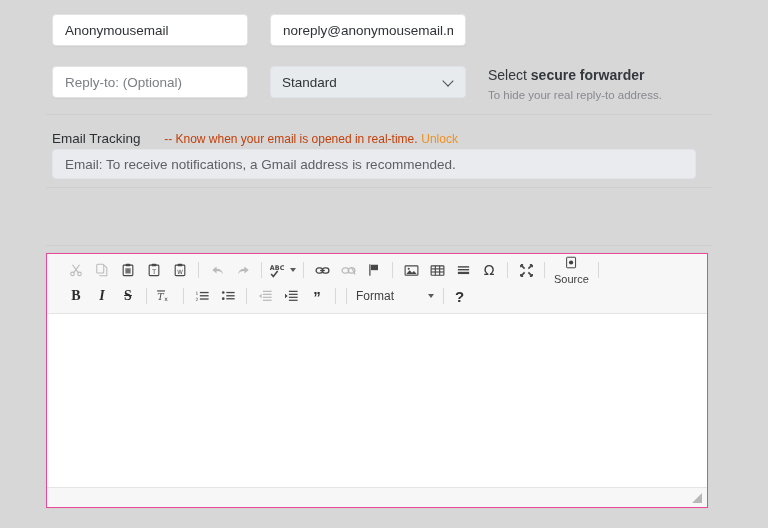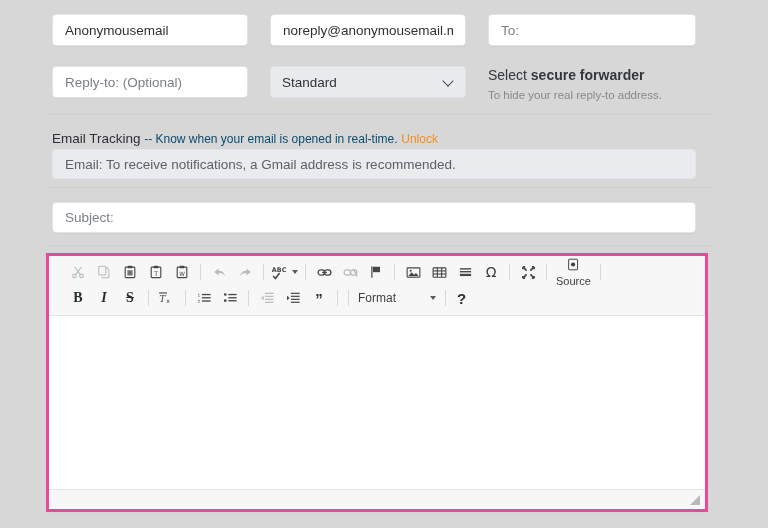--- a/index.html
+++ b/index.html
@@ -129,22 +129,23 @@
     left: 52px;
     top: 131px;
     font-size: 13px;
     white-space: nowrap;
   }
   .tracking-head .tk-label {
     color: #2d3034;
     font-size: 13.5px;
   }
   .tracking-head .tk-desc {
-    color: #0c4a6e;
+    color: #c2410c;
     font-size: 12px;
+    margin-left: 20px;
   }
   .tracking-head .tk-unlock {
     color: #ef9122;
     font-size: 12px;
     cursor: pointer;
   }
   .tracking-input {
     position: absolute;
     left: 52px;
     top: 149px;
@@ -161,21 +162,21 @@
     height: 31px;
   }
 
   
   .editor {
     position: absolute;
     left: 46px;
     top: 253px;
     width: 662px;
     box-sizing: border-box;
-    border: 3px solid #ec4899;
+    border: 1px solid #ec4899;
     background: #ffffff;
     box-shadow: 0 0 0 1px rgba(0,0,0,0.01);
   }
   .toolbar {
     background: #f7f7f7;
     border-bottom: 1px solid #e4e4e4;
     padding: 3px 4px 4px 4px;
   }
   .tb-row {
     display: flex;
@@ -278,23 +279,20 @@
 <div class="page">
 
   <div class="field row1-name">
     <span class="val">Anonymousemail</span>
   </div>
 
   <div class="field row1-from">
     <span class="val">noreply@anonymousemail.m</span>
   </div>
 
-  <div class="field row1-to">
-    <span class="ph">To:</span>
-  </div>
 
   <div class="field row2-reply">
     <span class="ph">Reply-to: (Optional)</span>
   </div>
 
   <div class="select-field row2-select">
     <span>Standard</span>
     <span class="chev"></span>
   </div>
 
@@ -310,23 +308,20 @@
     <span class="tk-desc">-- Know when your email is opened in real-time.</span>
     <span class="tk-unlock">Unlock</span>
   </div>
 
   <div class="disabled-field tracking-input">
     <span>Email: To receive notifications, a Gmail address is recommended.</span>
   </div>
 
   <div class="divider div2"></div>
 
-  <div class="field subject">
-    <span class="ph">Subject:</span>
-  </div>
 
   <div class="divider div3"></div>
 
   <div class="editor">
 
     <div class="toolbar">
 
       <div class="tb-row">
 
         <div class="tb-btn dim">

